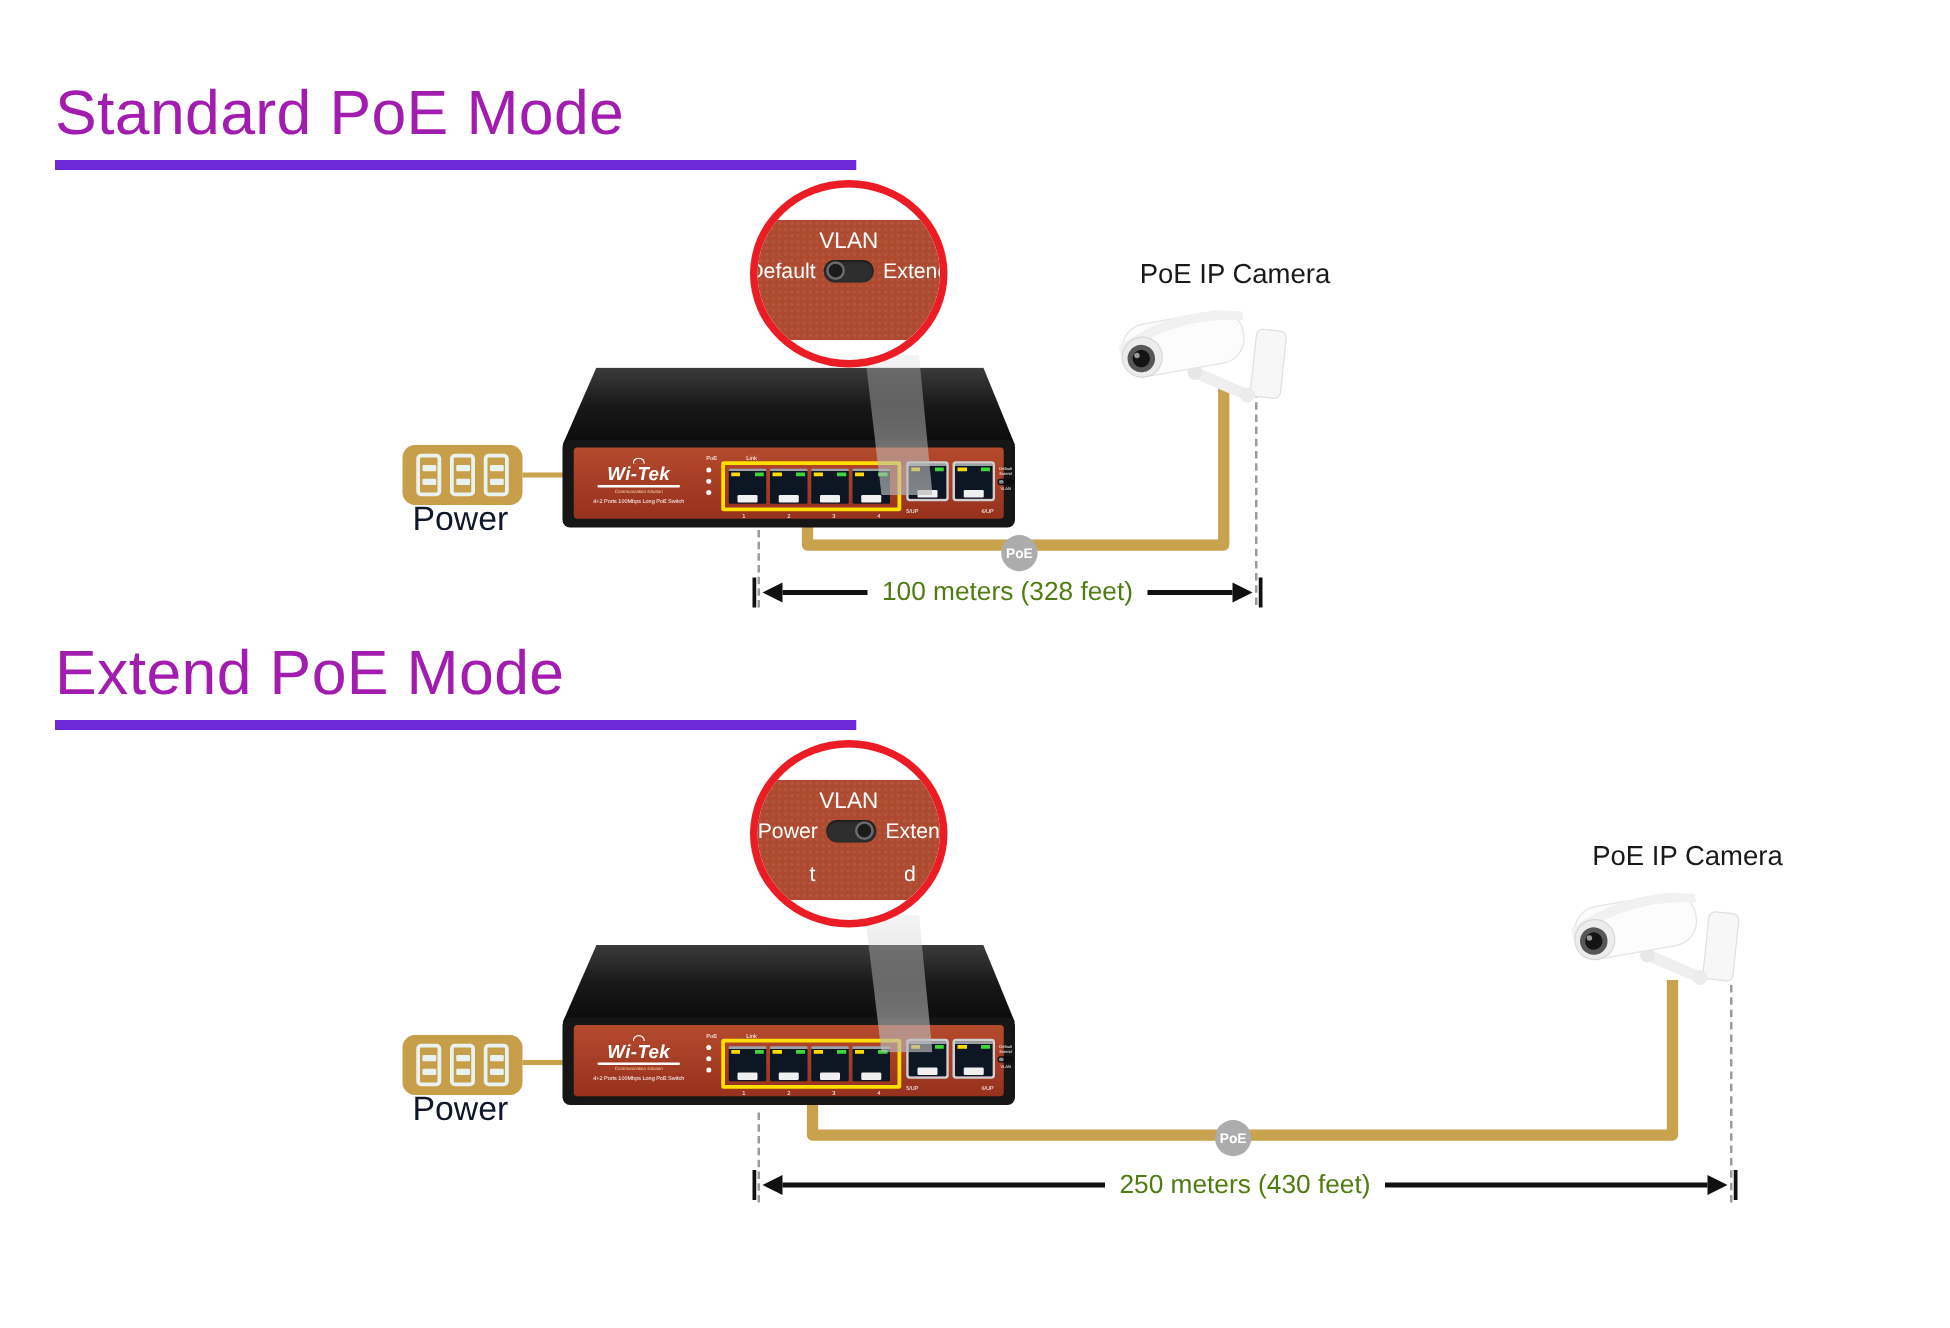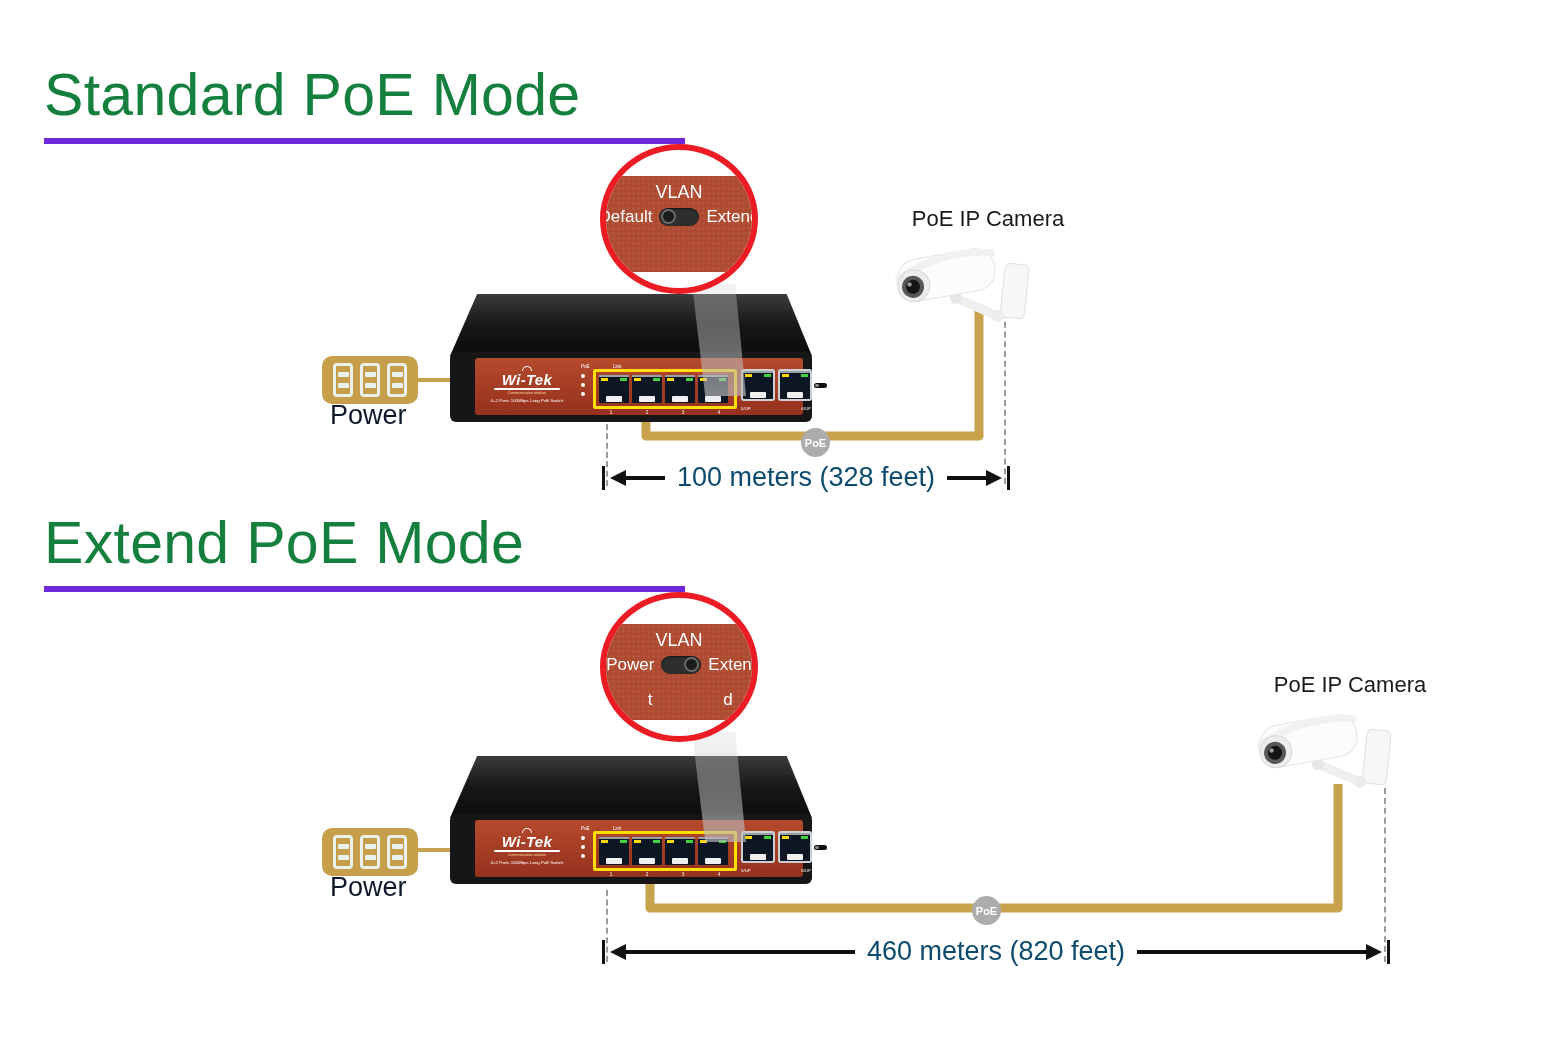--- a/index.html
+++ b/index.html
@@ -1,22 +1,22 @@
 <!DOCTYPE html>
 <html><head>
 <meta charset="utf-8">
 <style>
   * { box-sizing: border-box; margin: 0; padding: 0; }
   html,body { background:#fff; }
   body { font-family:"Liberation Sans", sans-serif; }
   .canvas { position:relative; width:1560px; height:1062px; background:#fff; overflow:hidden; }
 
   
-  .sec-title { position:absolute; width:641px; font-size:59px; font-weight:400; line-height:1.12;
-    color:#15803d; border-bottom:6px solid #6d28d9; padding-bottom:10px; letter-spacing:.3px; }
+  .sec-title { position:absolute; width:641px; font-size:50px; font-weight:400; line-height:1.12;
+    color:#a21caf; border-bottom:8px solid #6d28d9; padding-bottom:10px; letter-spacing:.3px; }
   .s1 .sec-title { left:44px; top:62px; }
   .s2 .sec-title { left:44px; top:510px; }
 
   
   .circle { position:absolute; width:158px; height:150px; border-radius:50%; border:6px solid #EB1C23;
     background:#fff; overflow:hidden; z-index:6; }
   .s1 .circle { left:600px; top:144px; }
   .s2 .circle { left:600px; top:592px; }
   .band { position:absolute; left:-10px; right:-10px; top:26px; height:96px; background:#AE4A2F;
     background-image:radial-gradient(rgba(255,255,255,.07) 1px, transparent 1.6px); background-size:5px 5px; }
@@ -39,21 +39,21 @@
   .s2 .beam { left:686px; top:732px; height:110px; }
 
   
   .switch { position:absolute; width:362px; height:130px; z-index:2; }
   .s1 .switch { left:450px; top:294px; }
   .s2 .switch { left:450px; top:756px; }
   .sw-top { position:absolute; left:0; top:0; width:100%; height:62px;
     background:linear-gradient(180deg,#3B3B3B,#181818 50%,#0B0B0B);
     clip-path:polygon(7.5% 0, 93% 0, 100% 100%, 0 100%); }
   .sw-body { position:absolute; left:0; top:58px; width:100%; height:70px; background:#161616; border-radius:6px; }
-  .sw-face { position:absolute; left:25px; right:9px; top:64px; height:57px; border-radius:3px;
+  .sw-face { position:absolute; left:9px; right:9px; top:64px; height:57px; border-radius:3px;
     background:linear-gradient(180deg,#B54A2C,#96311E);padding-left:44px; }
 
   .brand { position:absolute; left:8px; top:8px; width:88px; text-align:center; color:#fff; }
   .brand-ant { width:10px; height:5px; border:1px solid #fff; border-bottom:none;
     border-radius:5px 5px 0 0; margin:0 auto 1px auto; }
   .brand-name { font-size:15px; font-style:italic; font-weight:800; letter-spacing:.3px; line-height:1; }
   .brand-rule { width:74%; height:1.5px; background:#fff; margin:1px auto 1px auto; border-radius:1px; }
   .brand-sub { font-size:3.6px; color:#FFDCA0; line-height:1.2; }
   .brand-model { font-size:4.4px; color:#fff; margin-top:3px; line-height:1.2; }
 
@@ -119,21 +119,21 @@
   
   .measure { position:absolute; display:flex; align-items:center; z-index:2; }
   .s1 .measure { left:602px; top:462px; width:408px; }
   .s2 .measure { left:602px; top:936px; width:788px; }
   .endbar { width:3px; height:24px; background:#111; flex:0 0 auto; }
   .shaft { flex:1; height:4px; background:#111; }
   .head-l { width:0; height:0; border-top:8px solid transparent; border-bottom:8px solid transparent;
     border-right:16px solid #111; margin-left:5px; flex:0 0 auto; }
   .head-r { width:0; height:0; border-top:8px solid transparent; border-bottom:8px solid transparent;
     border-left:16px solid #111; margin-right:5px; flex:0 0 auto; }
-  .mtext { margin:0 12px; font-size:27px; color:#0c4a6e; white-space:nowrap; }
+  .mtext { margin:0 12px; font-size:21px; color:#4d7c0f; white-space:nowrap; }
 </style>
 </head>
 <body>
 
 <div class="canvas">
 
   <svg class="cable-layer" width="1560" height="1062" viewBox="0 0 1560 1062">
     <path d="M418 380 H452" fill="none" stroke="#C9A24E" stroke-width="4"></path>
     <path d="M646 406 V436 H979 V310" fill="none" stroke="#C9A24E" stroke-width="9" stroke-linejoin="round"></path>
     <path d="M418 850 H452" fill="none" stroke="#C9A24E" stroke-width="4"></path>
@@ -352,20 +352,20 @@
         <circle cx="23" cy="40" r="2.2" fill="#9A9A9A"></circle>
       </g>
     </svg>
 
     <div class="poe-badge">PoE</div>
 
     <div class="measure">
       <span class="endbar"></span>
       <span class="head-l"></span>
       <span class="shaft"></span>
-      <span class="mtext">460 meters (820 feet)</span>
+      <span class="mtext">250 meters (430 feet)</span>
       <span class="shaft"></span>
       <span class="head-r"></span>
       <span class="endbar"></span>
     </div>
   </section>
 
 </div>
 
 </body></html>

